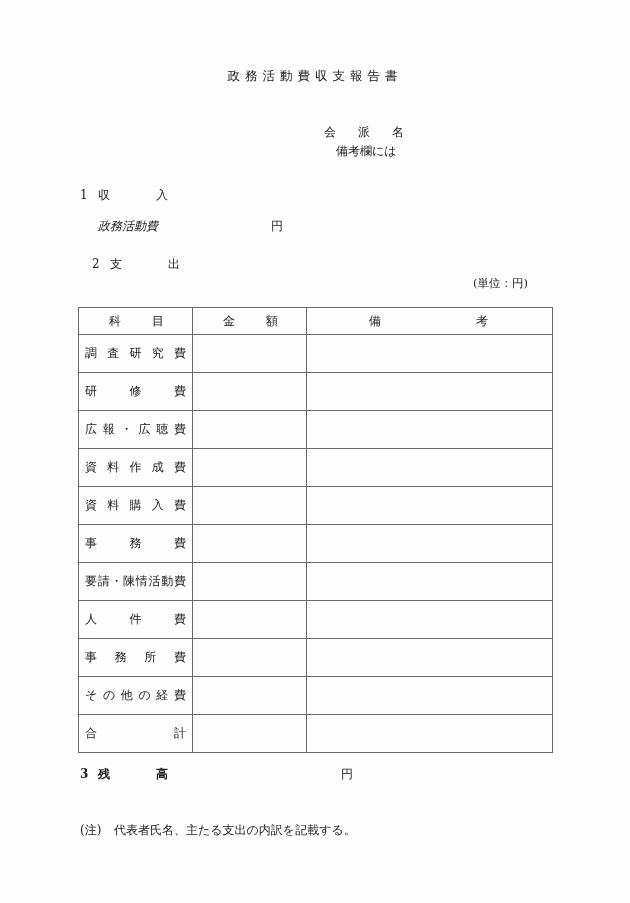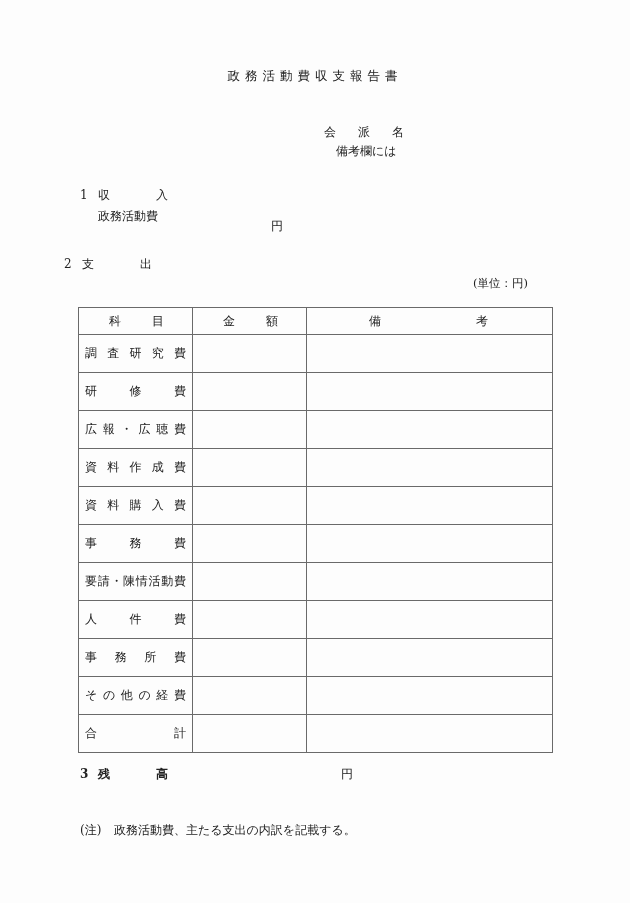--- a/index.html
+++ b/index.html
@@ -6,23 +6,23 @@
     body { width: 630px; height: 903px; position: relative; overflow: hidden;
            font-family: "DejaVu Serif", "Liberation Serif", serif; color: #222; font-size: 12px; }
     .abs { position: absolute; white-space: nowrap; }
     .title { left: 0; width: 630px; top: 68px; text-align: center; font-size: 12.5px; letter-spacing: 5px; }
     .faction { left: 324px; top: 124px; letter-spacing: 0; }
     .faction span { display: inline-block; }
     .rep { left: 336px; top: 143px; }
     .s1 { left: 80px; top: 187px; }
     .s1 .num, .s2 .num, .s3 .num { display: inline-block; width: 18px; }
     .s1 .lbl, .s2 .lbl, .s3 .lbl { display: inline-block; letter-spacing: 0; }
-    .income-line { left: 98px; top: 208px; }
+    .income-line { left: 98px; top: 218px; font-style: italic; }
     .income-yen { left: 271px; top: 218px; }
-    .s2 { left: 64px; top: 256px; }
+    .s2 { left: 92px; top: 256px; }
     .unit { left: 473px; top: 276px; font-size: 11.5px; }
     table.grid { position: absolute; left: 78px; top: 307px; border-collapse: collapse; width: 475px; }
     table.grid td, table.grid th { border: 1.3px solid #6a6a6a; padding: 0; font-weight: normal; font-size: 12px; }
     table.grid th { height: 26px; }
     table.grid td { height: 37px; }
     .c1 { width: 113px; }
     .c2 { width: 113px; }
     .c3 { width: auto; }
     .item { display: flex; justify-content: space-between; padding: 0 6px 0 6px; }
     .hdr { display: flex; justify-content: space-between; }
@@ -219,14 +219,14 @@
       </tr>
     </tbody>
 </table>
 
 <div class="abs s3">
   <span class="num">3</span><span class="lbl">残</span><span style="display:inline-block;width:46px"></span><span class="lbl">高</span>
 </div>
 <div class="abs bal-yen">円</div>
 
 <div class="abs note">
-  <span class="tag">(注)</span><span>政務活動費、主たる支出の内訳を記載する。</span>
+  <span class="tag">(注)</span><span>代表者氏名、主たる支出の内訳を記載する。</span>
 </div>
 
 </body></html>

